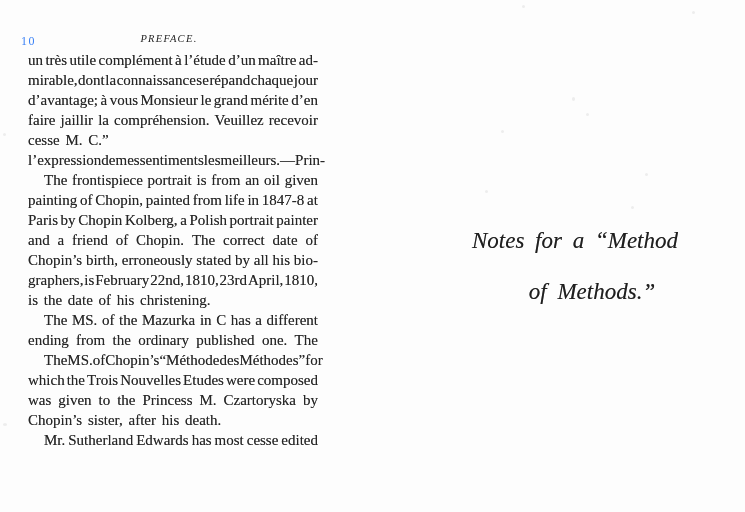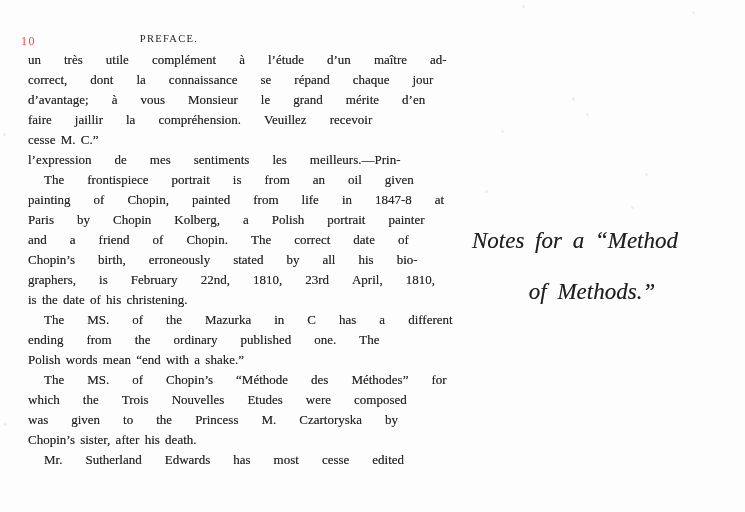--- a/index.html
+++ b/index.html
@@ -11,36 +11,36 @@
     overflow: hidden;
     position: relative;
   }
   .spread { position: absolute; inset: 0; }
 
   
   .left-page { position: absolute; left: 0; top: 0; width: 372px; height: 512px; }
 
   .page-number {
     position: absolute; left: 21px; top: 34px;
-    font-size: 12px; letter-spacing: 1.5px; color: #ef4444;
+    font-size: 12px; letter-spacing: 1.5px; color: #3b82f6;
   }
   .running-header {
     position: absolute; left: 28px; top: 33px; width: 282px;
     text-align: center; font-size: 10.5px; letter-spacing: 1.3px;
     color: #252525;
+    font-style: italic;
   }
 
   .textblock {
     position: absolute; left: 28px; top: 50px; width: 290px;
   }
   .line {
-    height: 20px; font-size: 13px; line-height: 20px;
+    height: 20px; font-size: 15px; line-height: 20px;
     white-space: nowrap;
     text-shadow: 0 0 0.5px rgba(30,30,30,0.55);
-    gap: 23px;
   }
   
   .jline { display: flex; justify-content: space-between; }
   .indent { padding-left: 16px; }
   .endline { word-spacing: 2px; }
 
   
   .right-page { position: absolute; left: 372px; top: 0; width: 373px; height: 428px; }
 
   .section-heading {
@@ -72,21 +72,21 @@
           <span>très</span>
           <span>utile</span>
           <span>complément</span>
           <span>à</span>
           <span>l’étude</span>
           <span>d’un</span>
           <span>maître</span>
           <span>ad-</span>
         </div>
       <div class="line jline">
-          <span>correct,</span>
+          <span>mirable,</span>
           <span>dont</span>
           <span>la</span>
           <span>connaissance</span>
           <span>se</span>
           <span>répand</span>
           <span>chaque</span>
           <span>jour</span>
         </div>
       <div class="line jline">
           <span>d’avantage;</span>
@@ -192,21 +192,20 @@
         </div>
       <div class="line jline">
           <span>ending</span>
           <span>from</span>
           <span>the</span>
           <span>ordinary</span>
           <span>published</span>
           <span>one.</span>
           <span>The</span>
         </div>
-      <div class="line endline">Polish words mean “end with a shake.”</div>
       <div class="line jline indent">
           <span>The</span>
           <span>MS.</span>
           <span>of</span>
           <span>Chopin’s</span>
           <span>“Méthode</span>
           <span>des</span>
           <span>Méthodes”</span>
           <span>for</span>
         </div>

